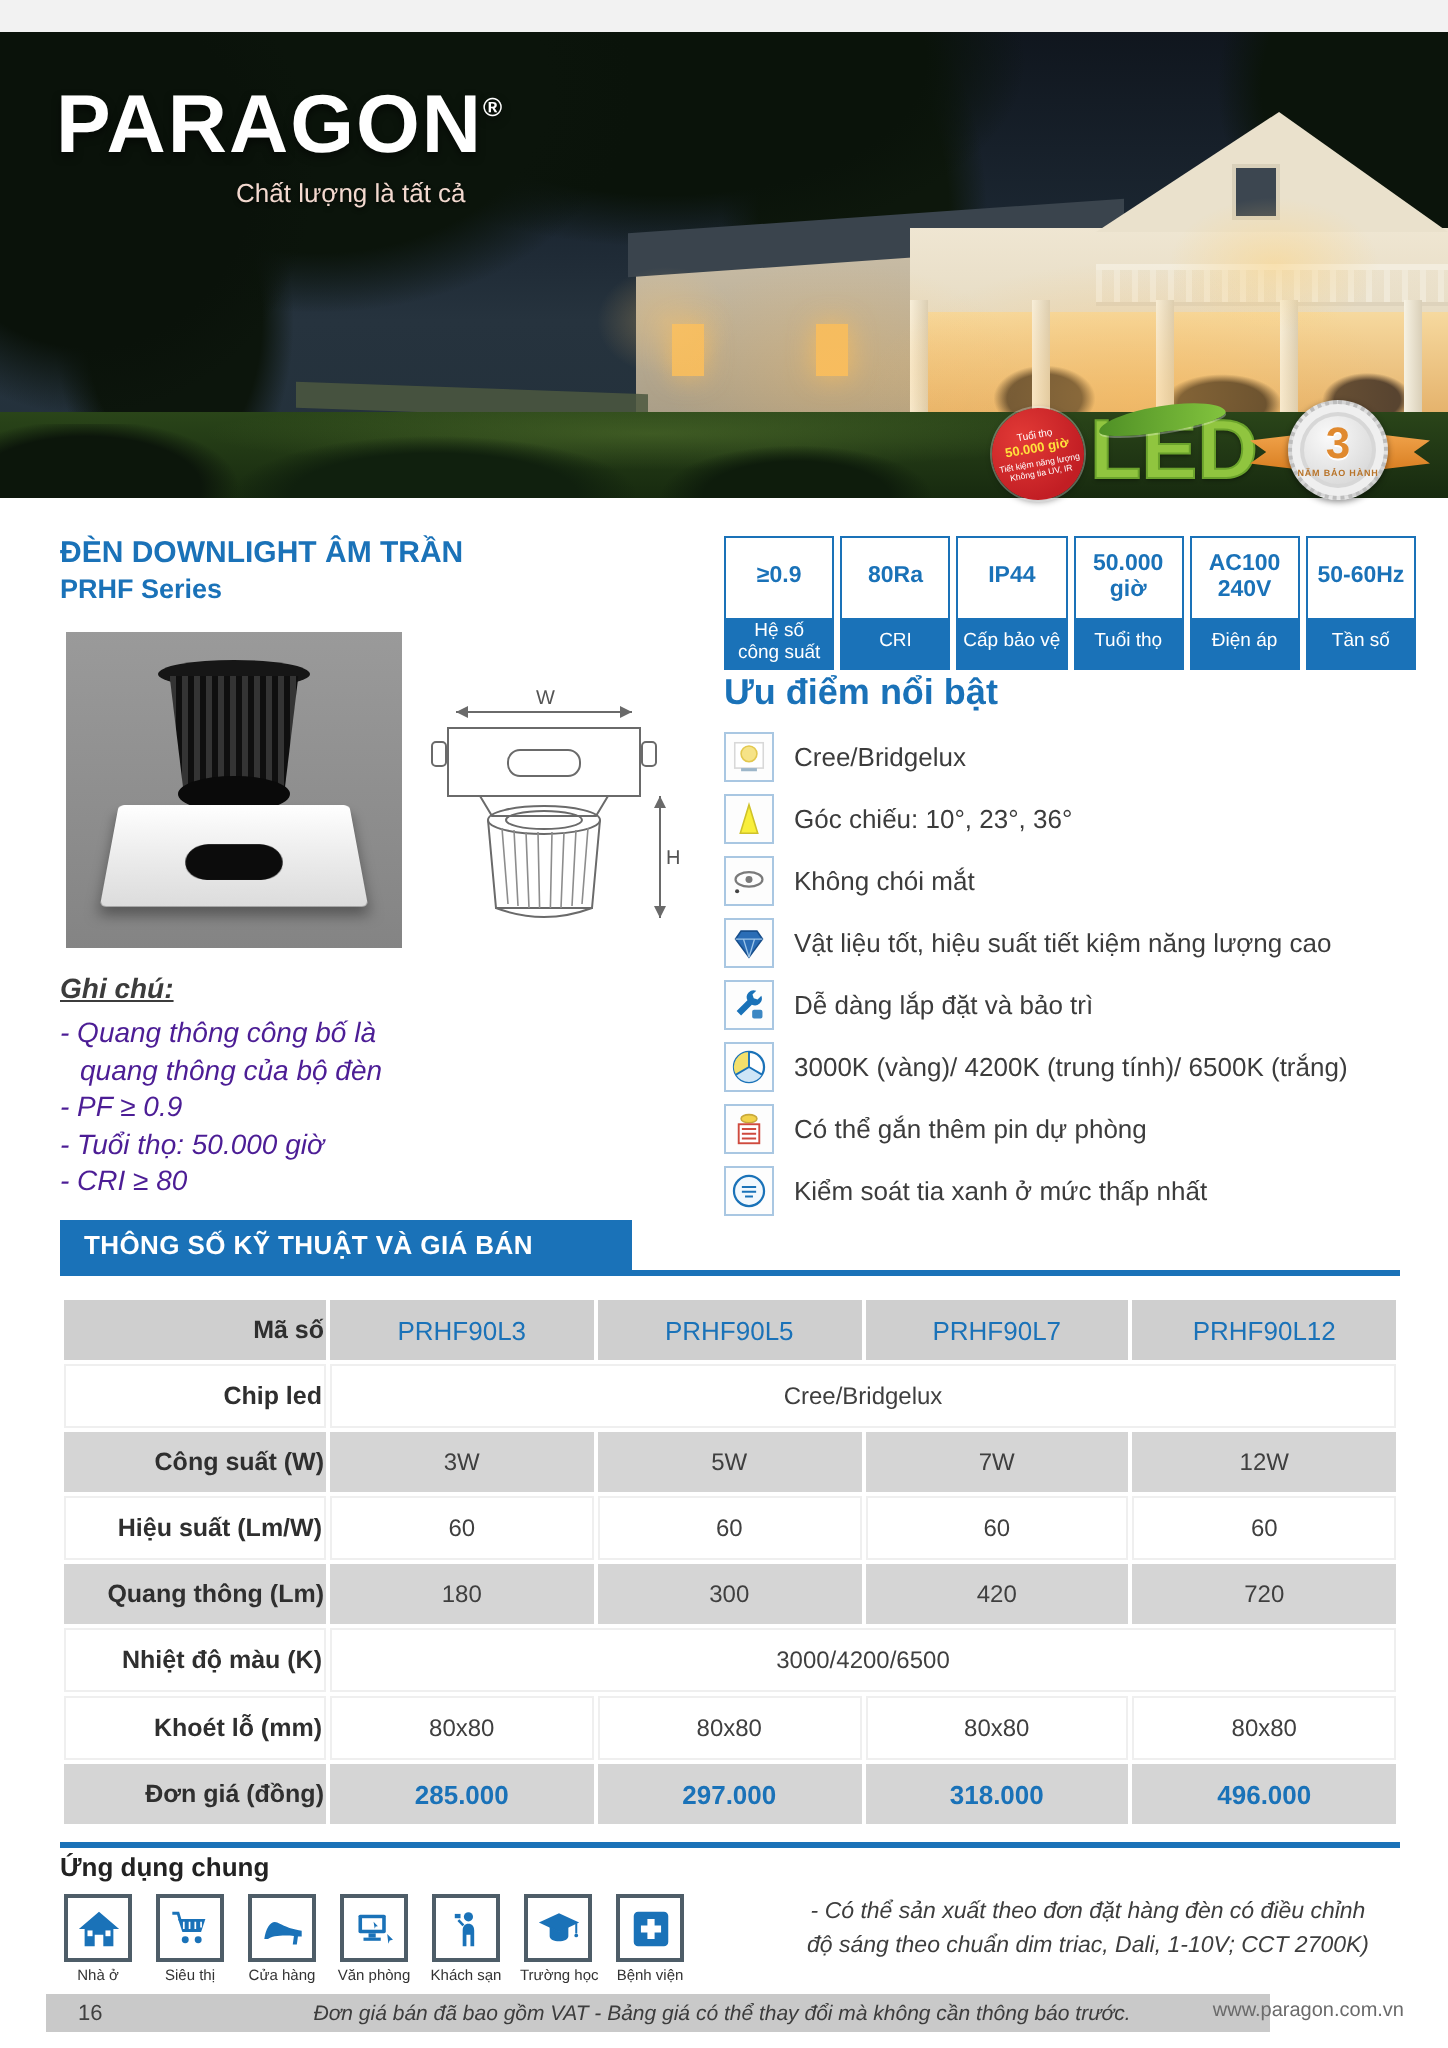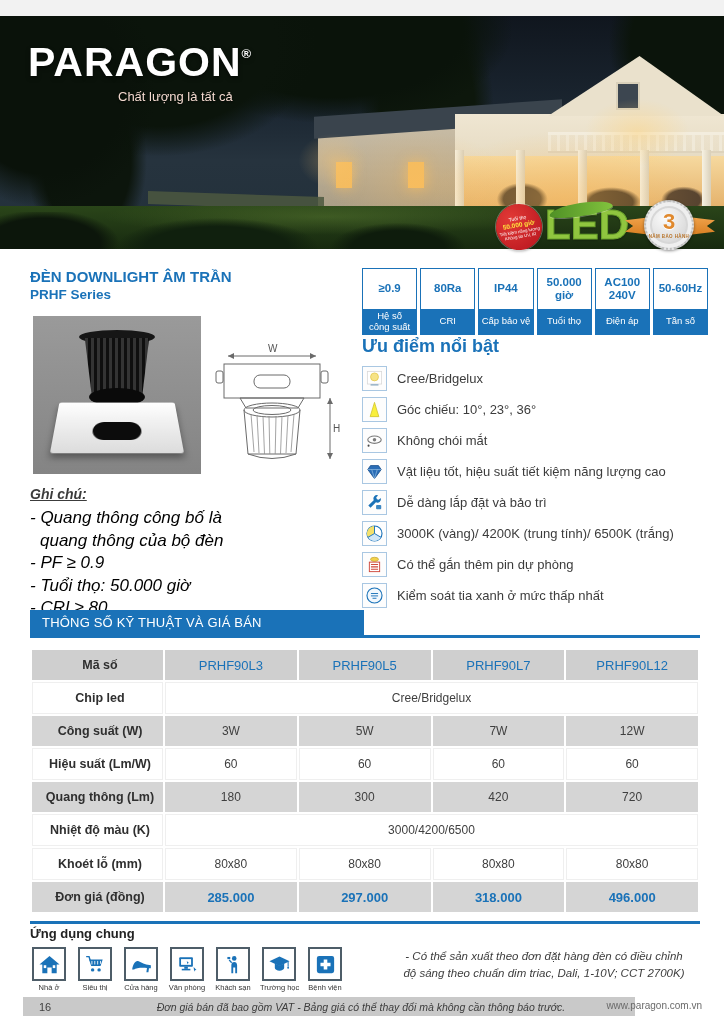--- a/index.html
+++ b/index.html
@@ -92,50 +92,50 @@
   .plate{position:absolute;left:22px;top:78px;width:124px;height:64px;border-radius:3px;
         background:linear-gradient(180deg,#fff,#dcdcdc);transform:perspective(260px) rotateX(38deg);
         box-shadow:0 5px 7px rgba(0,0,0,.35)}
   .slot{position:absolute;left:50%;top:42%;width:48px;height:22px;margin-left:-24px;background:#0c0c0c;border-radius:11px}
 
   .drawing{position:absolute;left:206px;top:326px}
   .drawing text{font-family:"Liberation Sans","DejaVu Sans",sans-serif}
 
   .notes{position:absolute;left:30px;top:470px;width:322px;font-style:italic}
   .nhead{font-size:14px;font-weight:700;text-decoration:underline;color:#3c3c3c;margin-bottom:5px}
-  .nline{font-size:17px;line-height:1.33;color:#000000}
+  .nline{font-size:14px;line-height:1.33;color:#4c1d95}
   .nline.cont{padding-left:10px}
 
   
   .badges{position:absolute;left:362px;top:252px;width:346px;display:flex;gap:3px}
   .badge{flex:1;border:1px solid #1a72b8;background:#fff;display:flex;flex-direction:column}
   .bval{min-height:36px;display:flex;align-items:center;justify-content:center;color:#1a72b8;font-weight:700;
         font-size:11.5px;text-align:center;white-space:pre-line;line-height:1.15;padding:2px 1px}
   .blab{background:#1a72b8;color:#fff;font-size:9.5px;min-height:23px;display:flex;align-items:center;
         justify-content:center;text-align:center;white-space:pre-line;line-height:1.12;padding:1px}
 
   .features{position:absolute;left:362px;top:320px;width:352px}
   .fhead{font-size:18px;font-weight:700;color:#1a72b8;margin-bottom:9px}
   .feat{display:flex;align-items:center;margin-bottom:6px}
   .fico{width:23px;height:23px;border:1px solid #a9c7e2;background:#fdfdfd;flex:none;
         display:flex;align-items:center;justify-content:center;margin-right:10px}
   .ftxt{font-size:13px;color:#3c3c3c}
 
   
   .secbar{position:absolute;left:30px;top:594px;width:670px;height:28px}
-  .secbar .bar{position:absolute;left:0;top:0;width:334px;height:25px;background:#1a72b8;color:#fff;
-        font-size:13px;font-weight:400;line-height:25px;padding-left:12px;box-sizing:border-box;letter-spacing:.2px}
+  .secbar .bar{position:absolute;left:0;top:0;width:286px;height:25px;background:#1a72b8;color:#fff;
+        font-size:13px;font-weight:700;line-height:25px;padding-left:12px;box-sizing:border-box;letter-spacing:.2px}
   .secbar .rule{position:absolute;left:0;bottom:0;width:100%;height:3px;background:#1a72b8}
 
   .spec-table{position:absolute;left:30px;top:632px;width:670px;border-collapse:separate;border-spacing:2px;table-layout:fixed}
   .spec-table td{height:28px;font-size:12px;vertical-align:middle}
   .spec-table tr.gray td{background:#d5d5d5}
   .spec-table tr.white td{background:#fff;border:1px solid #efefef}
   .spec-table tr.head td{background:#cfcfcf}
-  .spec-table td.lbl{font-weight:700;color:#2f2f2f;text-align:center;padding-left:6px;font-size:12.5px}
+  .spec-table td.lbl{font-weight:700;color:#2f2f2f;text-align:right;padding-left:6px;font-size:12.5px}
   .spec-table td.val{text-align:center;color:#3f3f3f}
   .spec-table tr.head td.model{color:#1a72b8;font-weight:400;font-size:13px;text-align:center}
   .spec-table tr.price td.val{color:#1a72b8;font-weight:700;font-size:13px}
   .sub{display:block;font-size:7.5px;font-weight:400;color:#555;line-height:1;padding-left:3px}
   .table-rule{position:absolute;left:30px;top:905px;width:670px;height:3px;background:#1a72b8}
 
   
   .apps{position:absolute;left:30px;top:910px;width:342px}
   .ahead{font-size:13px;font-weight:700;color:#222;margin-bottom:6px}
   .arow{display:flex;gap:8px}

